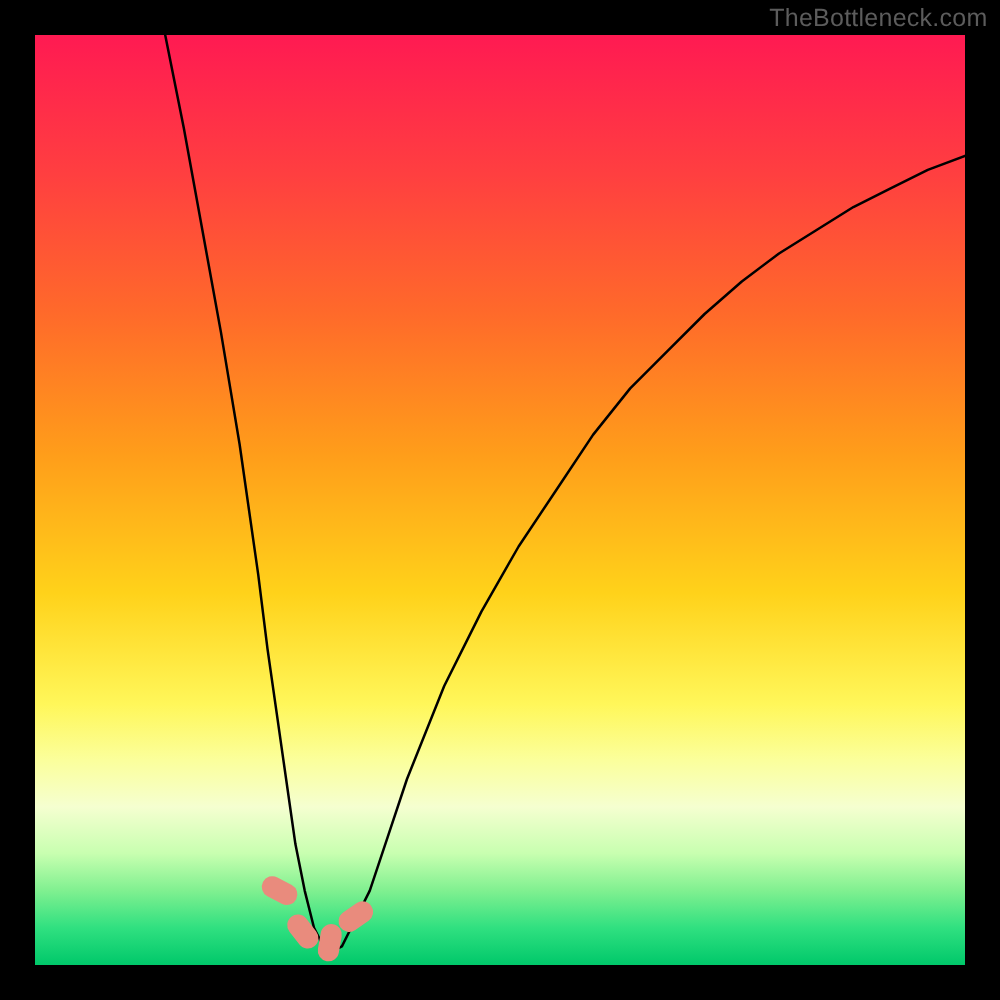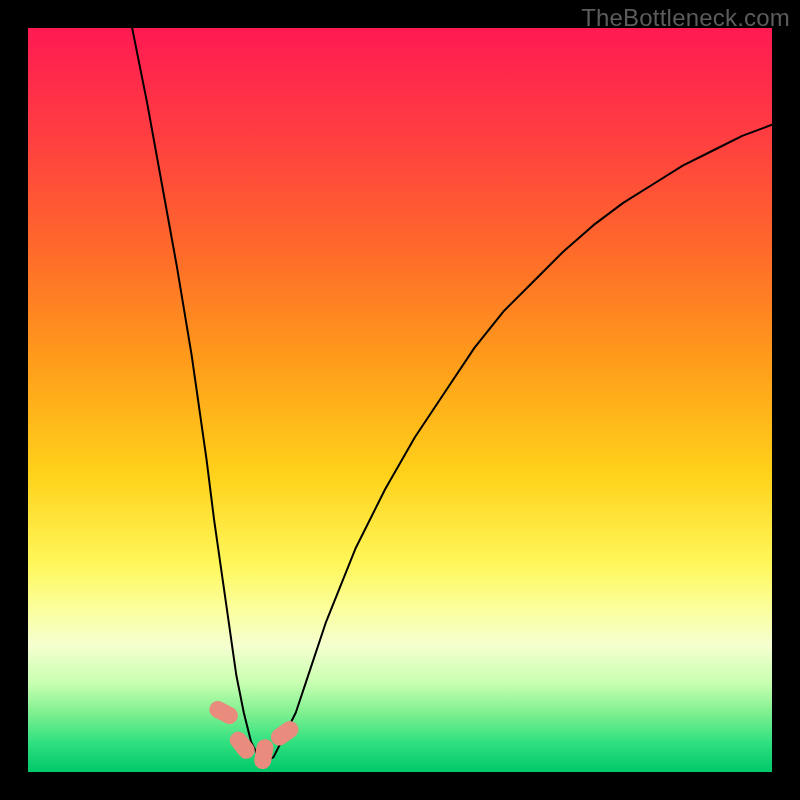--- a/index.html
+++ b/index.html
@@ -24,21 +24,21 @@
     top: 28px;
     width: 744px;
     height: 744px;
     overflow: hidden;
   }
   .watermark {
     position: absolute;
     top: 4px;
     right: 10px;
     font-family: Arial, Helvetica, sans-serif;
-    font-size: 24px;
+    font-size: 20px;
     color: #5c5c5c;
     letter-spacing: 0.2px;
     font-weight: 500;
   }
   svg {
     display: block;
   }
 </style>
 </head>
 <body>

